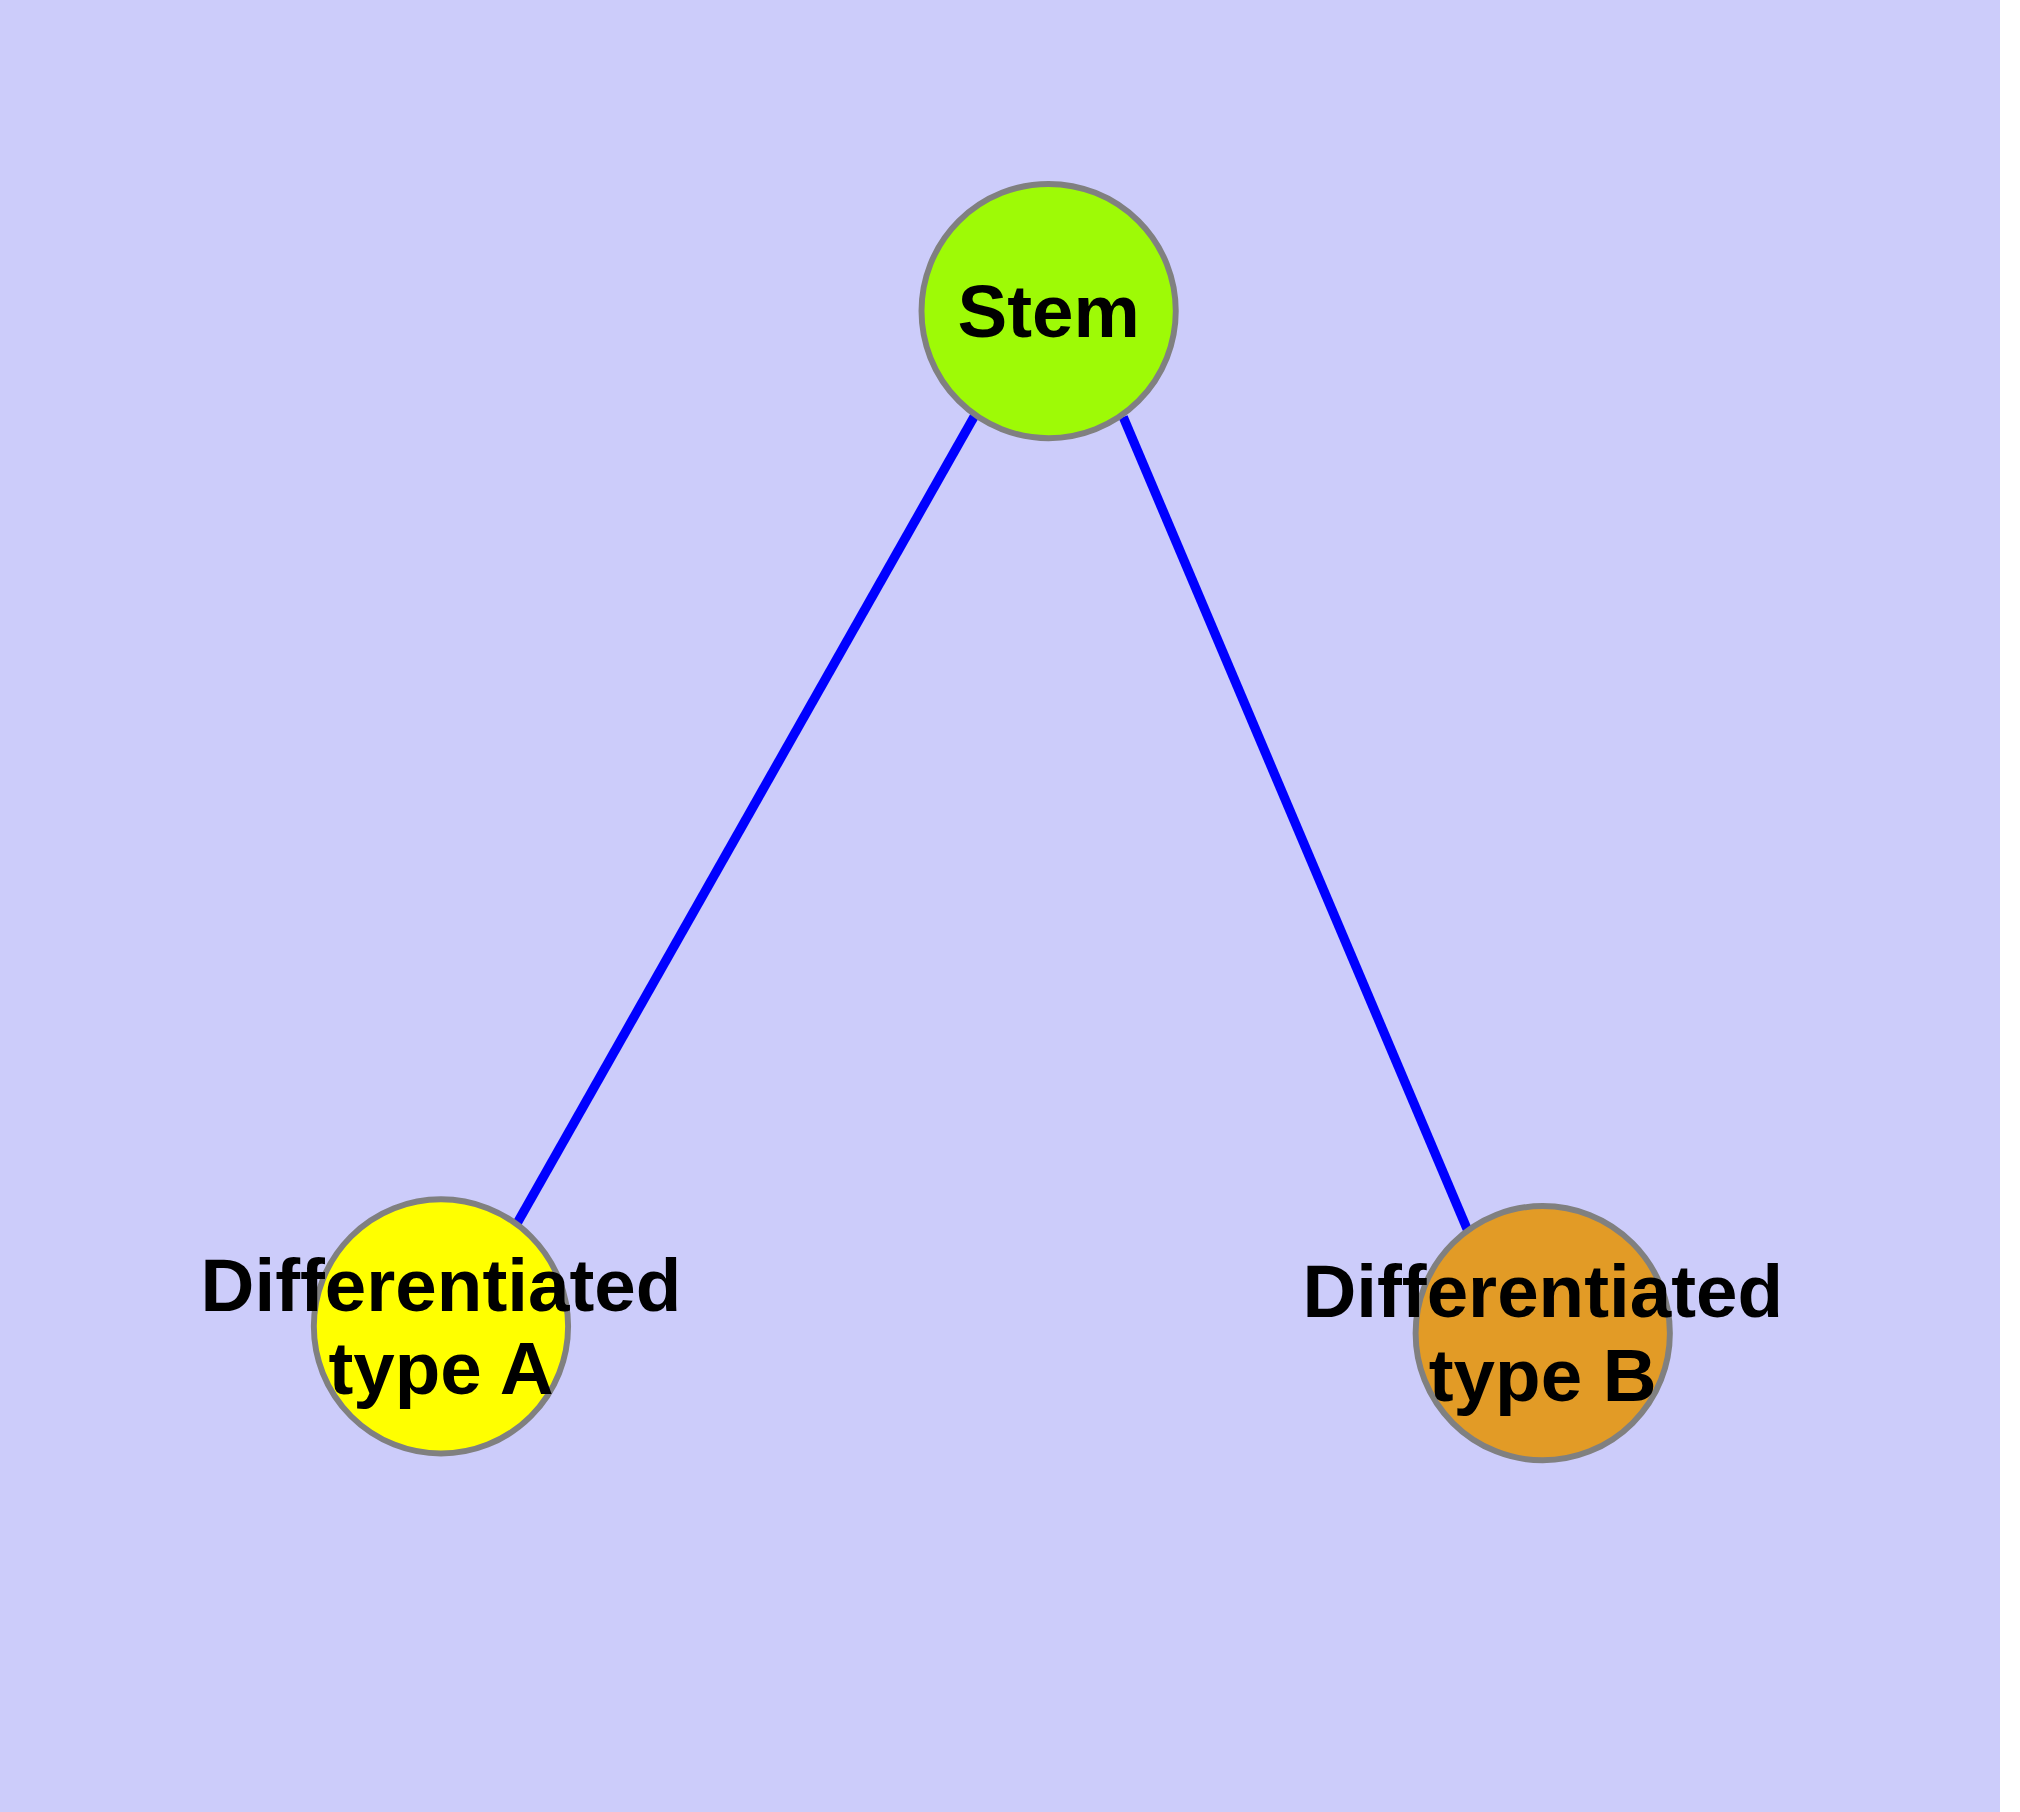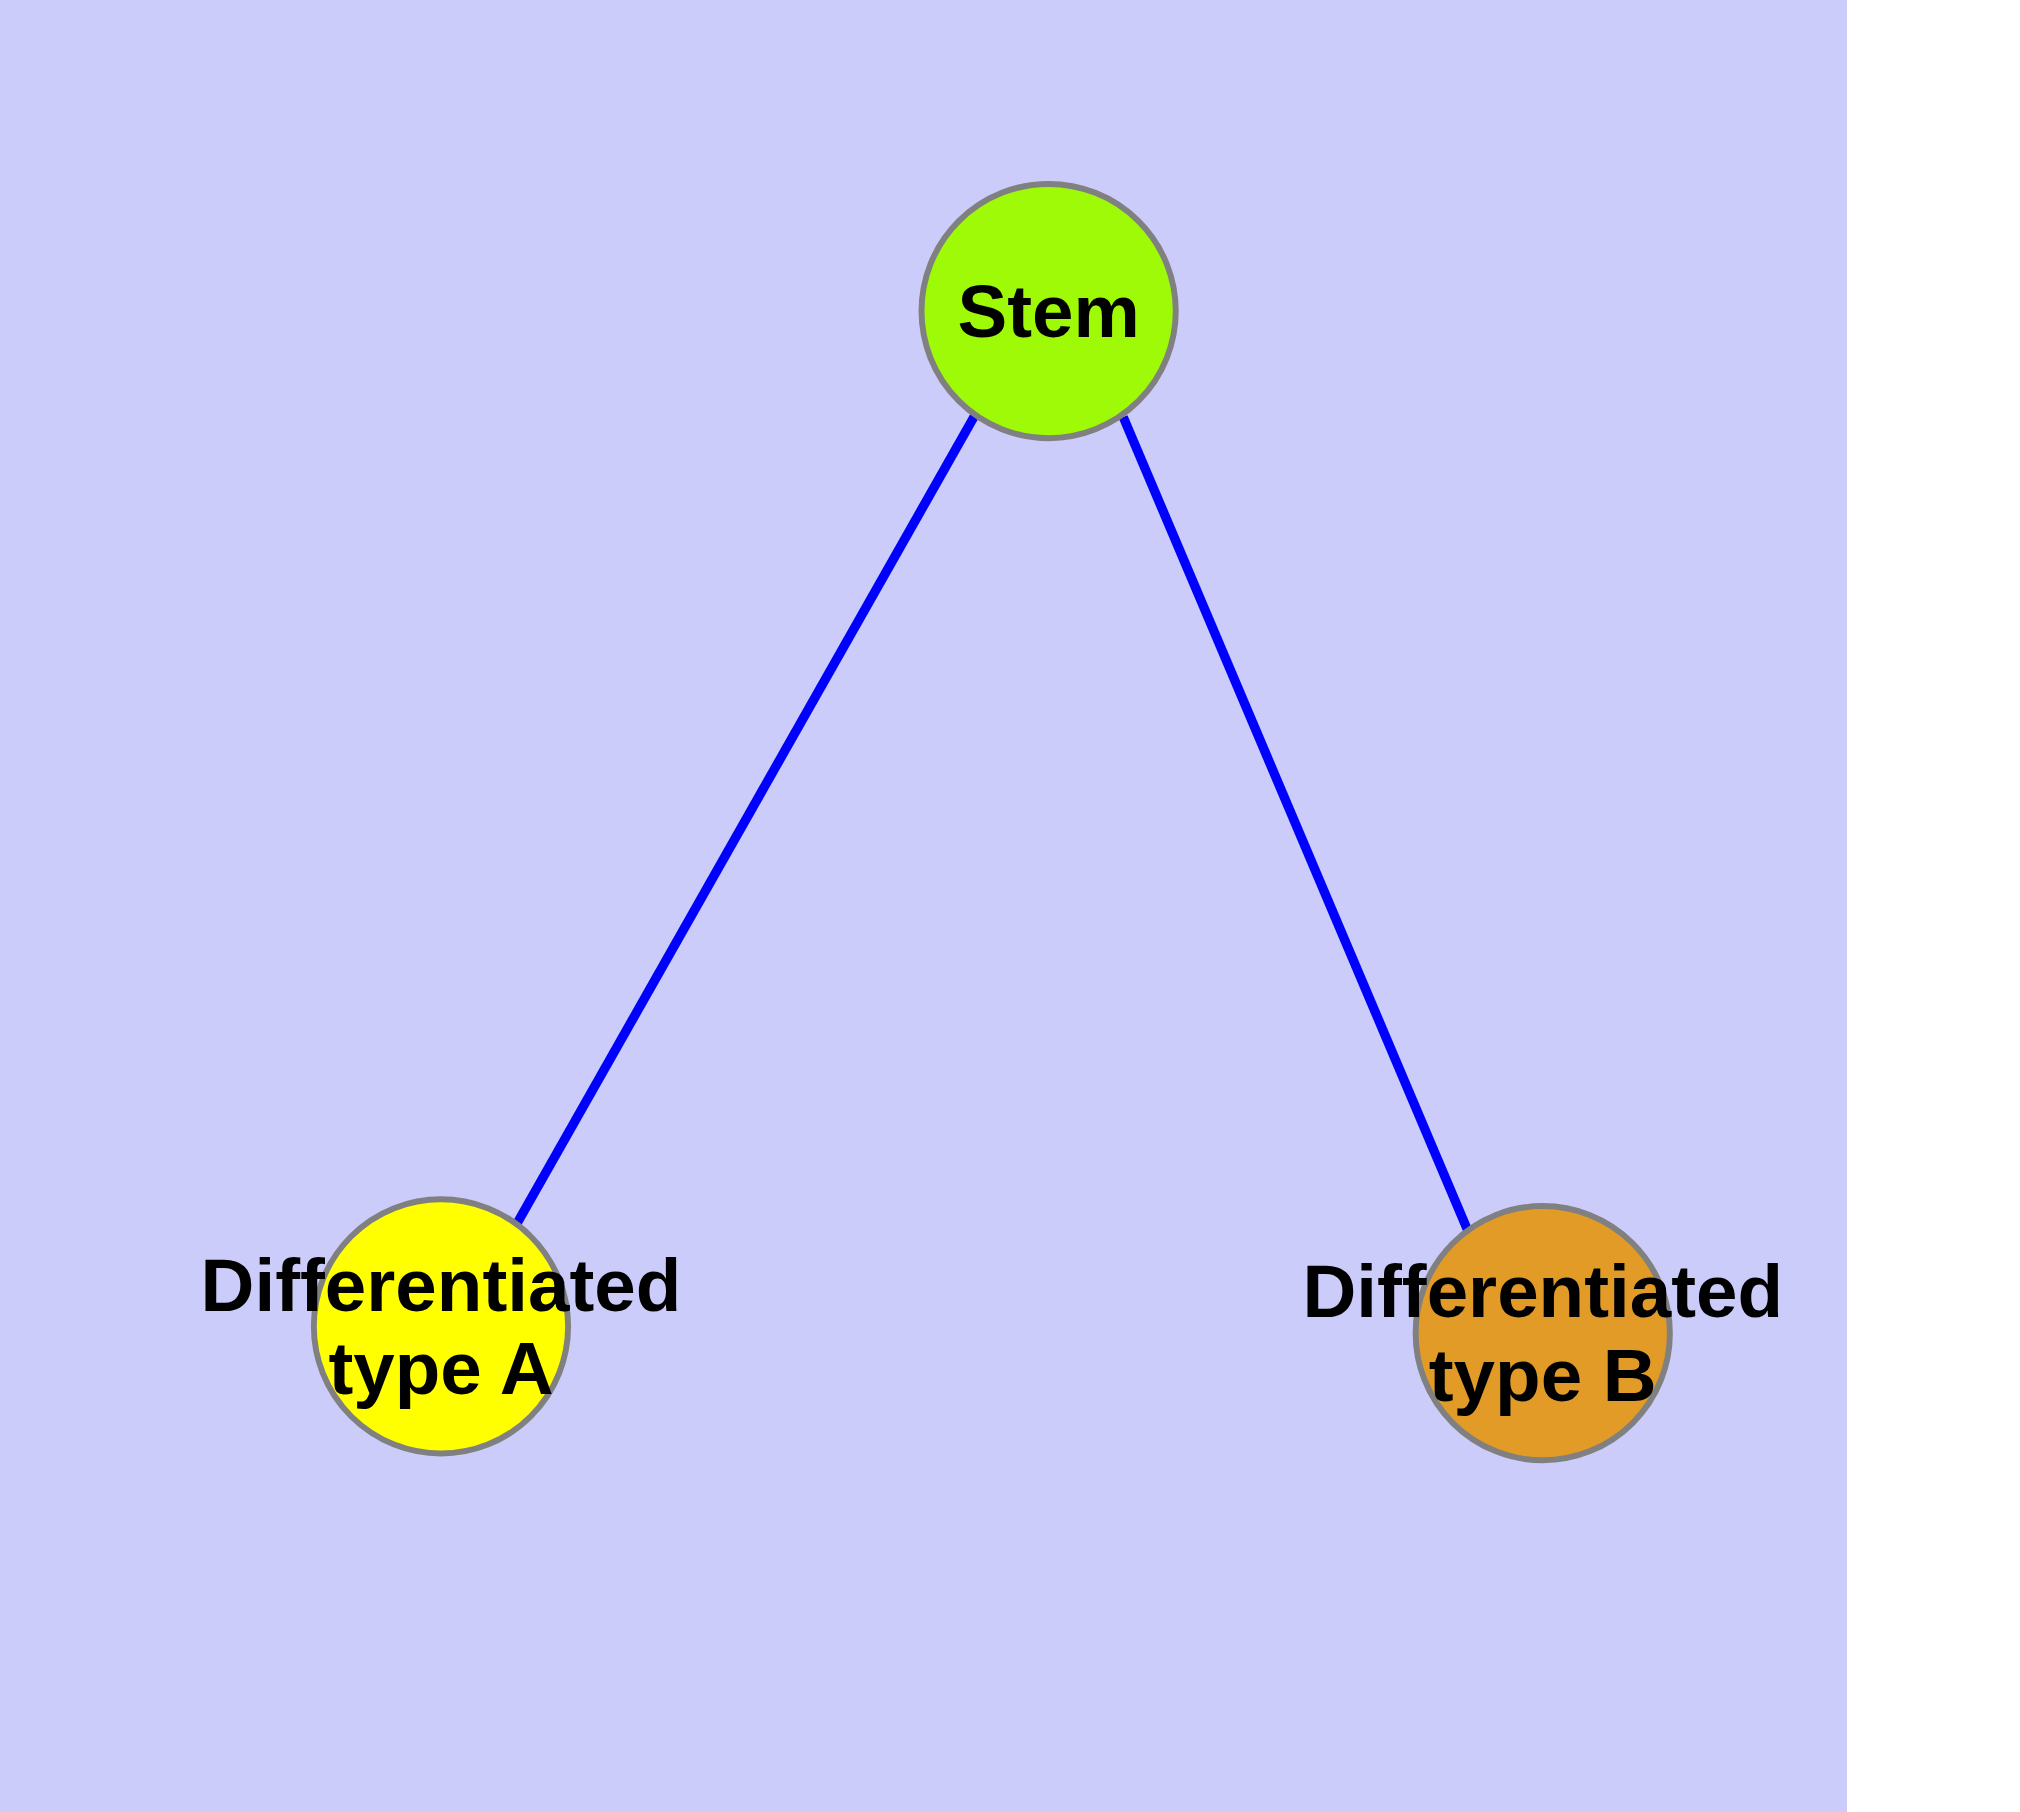--- a/index.html
+++ b/index.html
@@ -2,21 +2,21 @@
 <html style="font-size:13.6px"><head>
 <meta charset="utf-8">
 <style>
   html, body {
     margin: 0;
     padding: 0;
     background: #ffffff;
   }
   #canvas {
     position: relative;
-    width: 1847px;
+    width: 2000px;
     height: 1812px;
     background: #ffffff;
     overflow: hidden;
     font-family: "Liberation Sans", "DejaVu Sans", sans-serif;
   }
   #graph-svg {
     position: absolute;
     left: 0;
     top: 0;
     width: 2021px;

